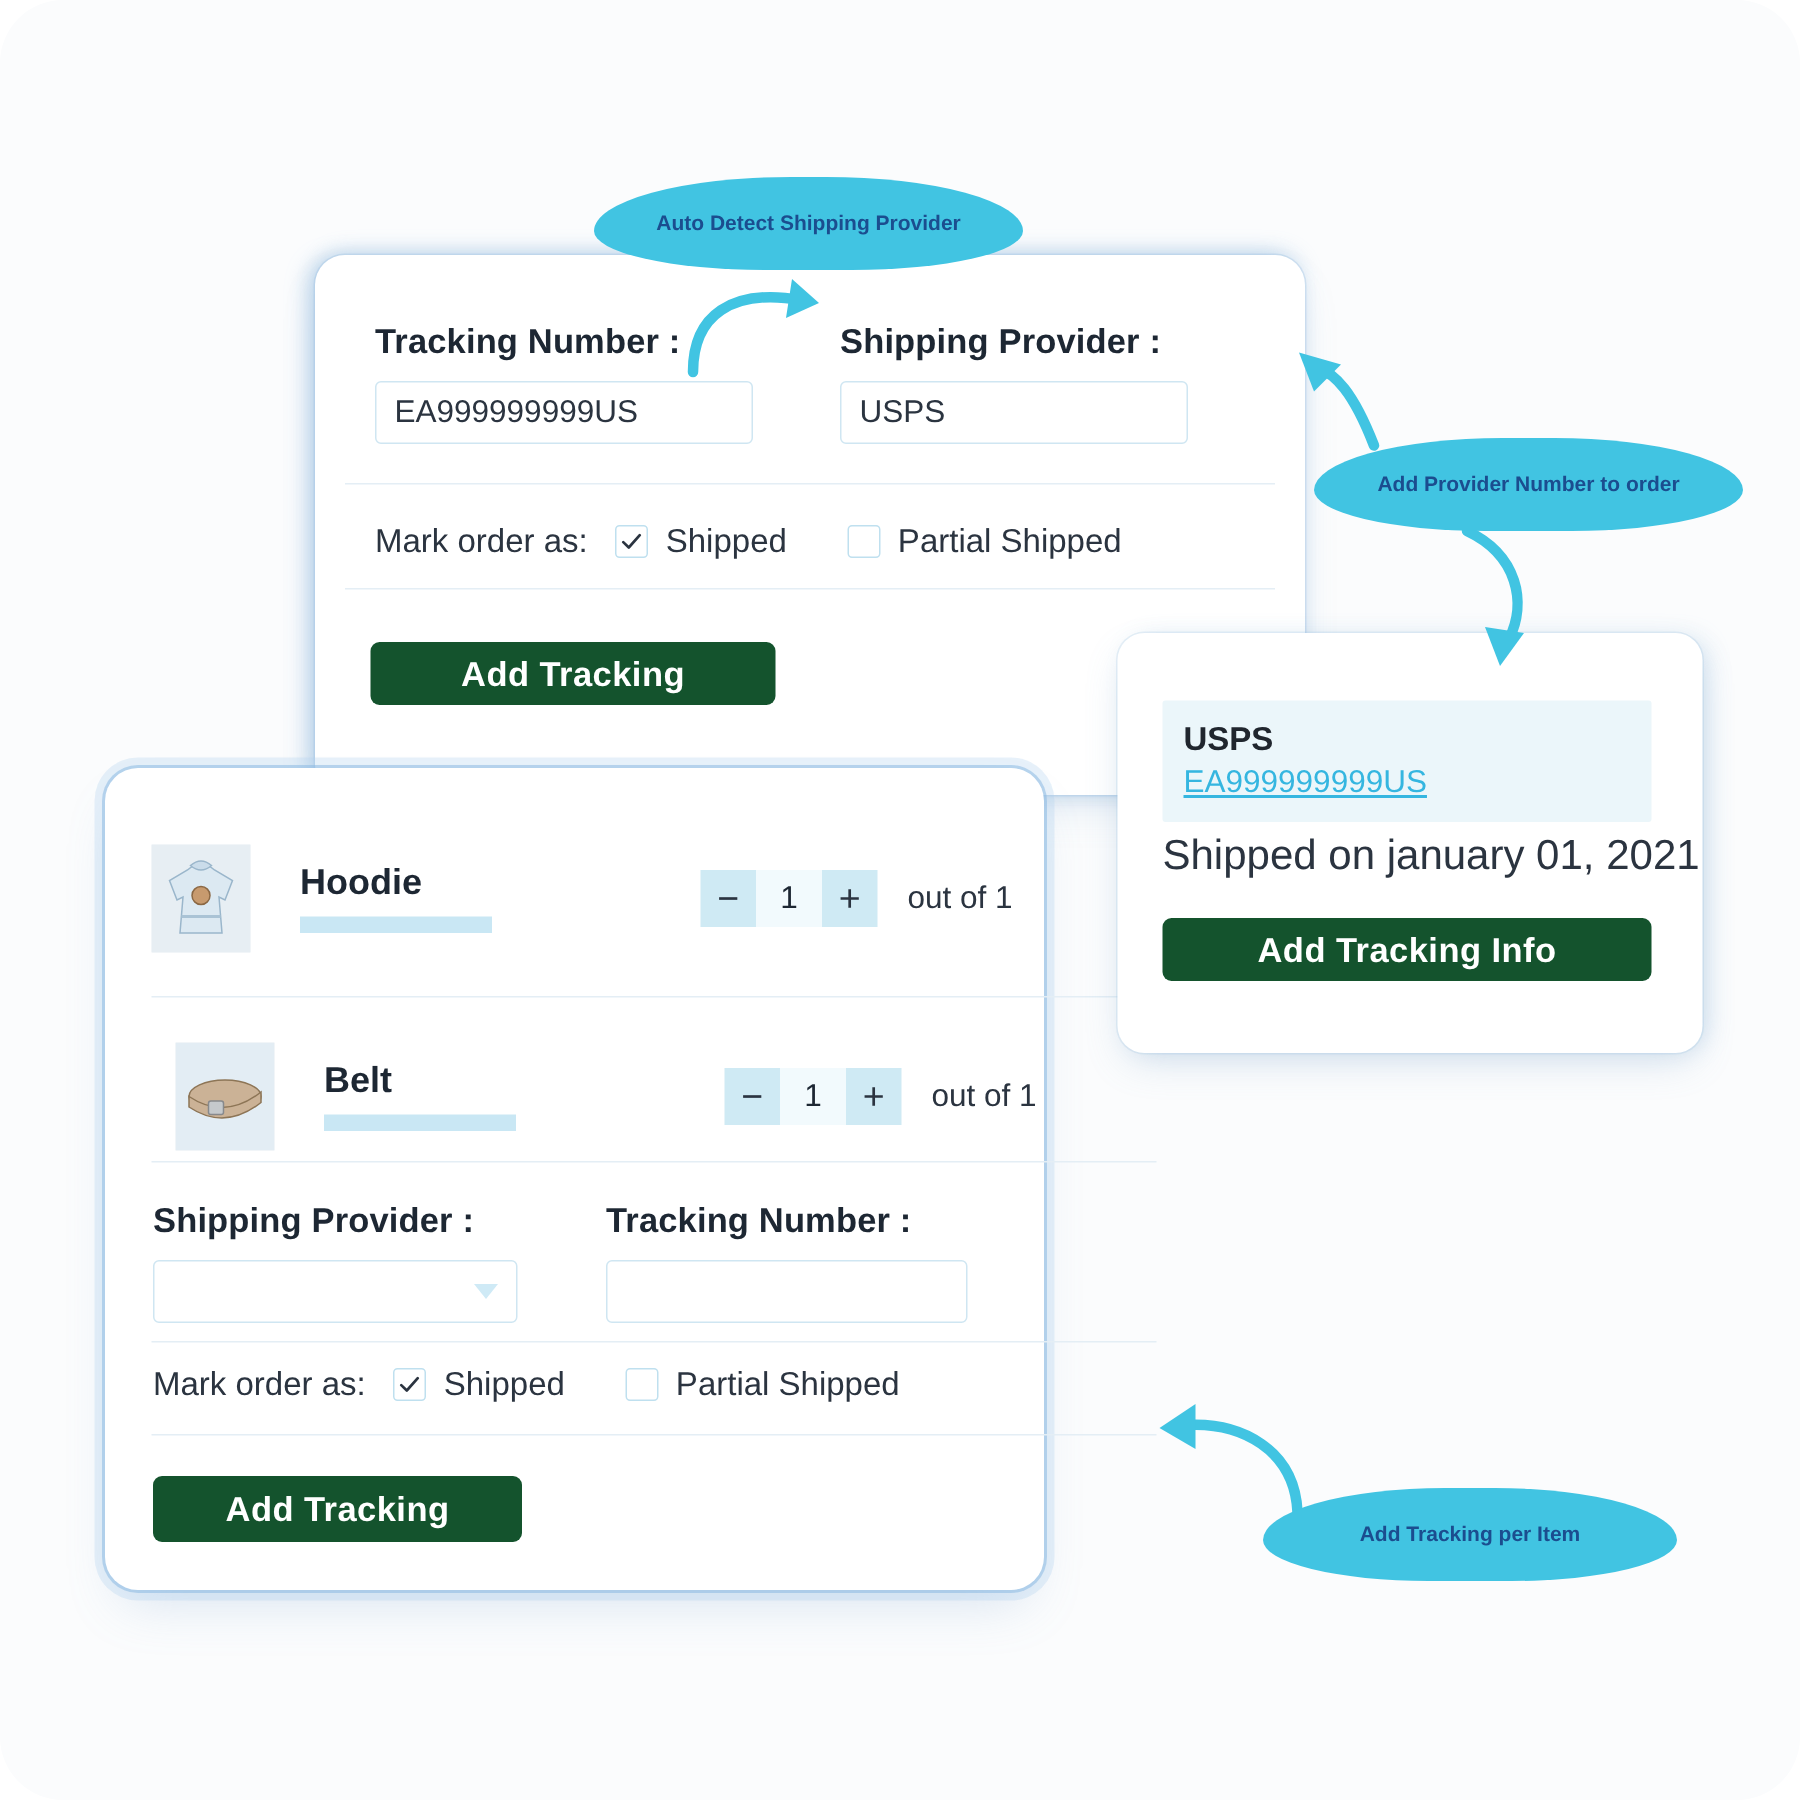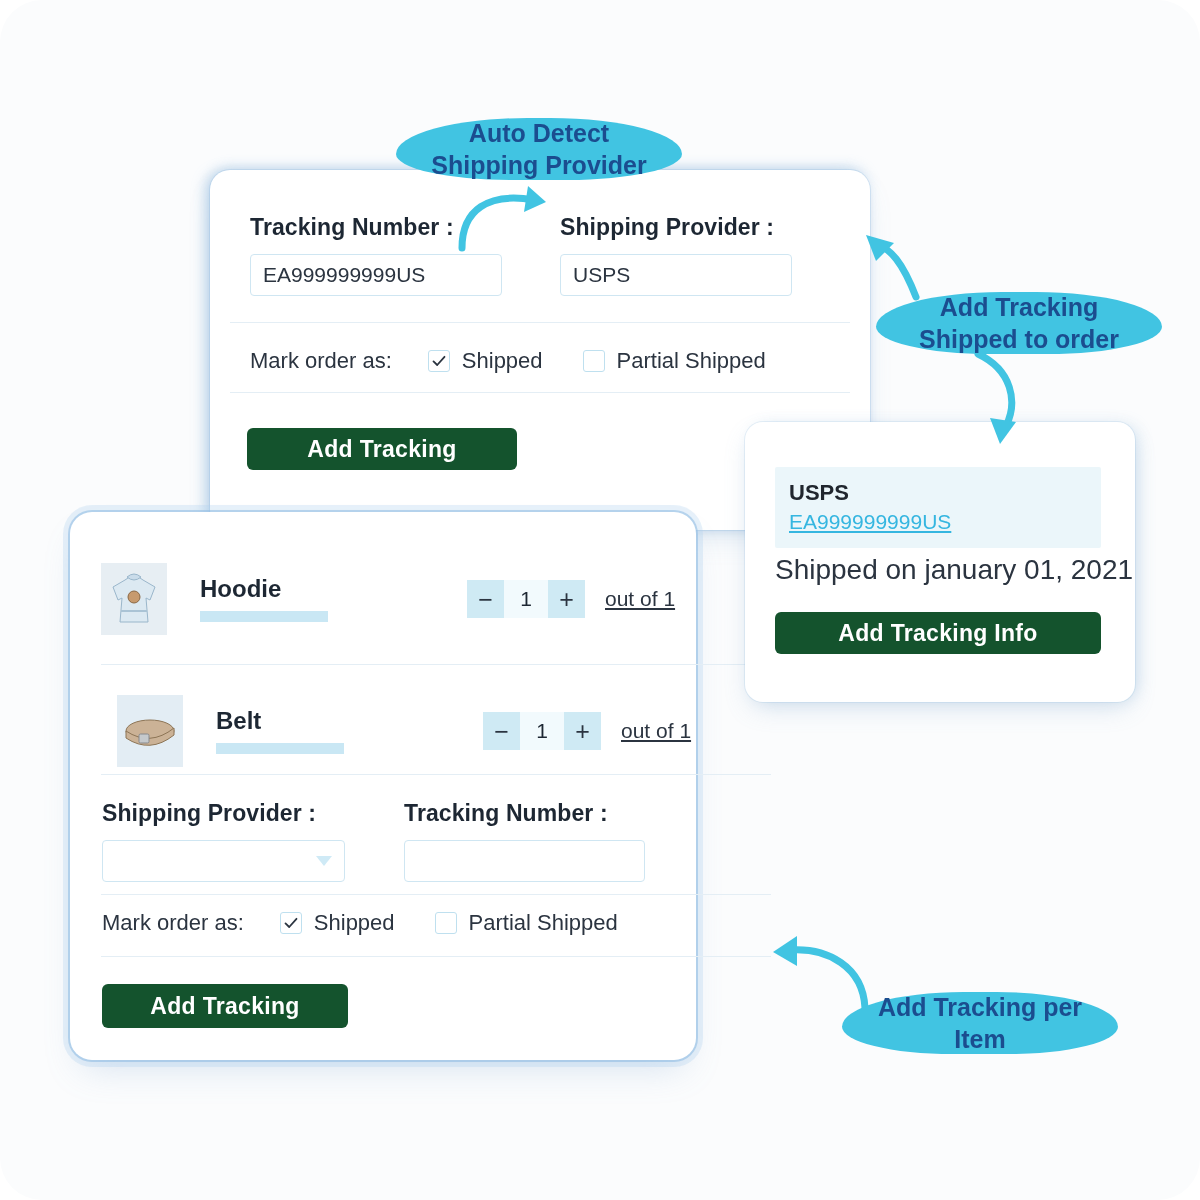--- a/index.html
+++ b/index.html
@@ -83,21 +83,21 @@
     width: 100%;
   }
 
   .markrow {
     display: flex;
     align-items: center;
     gap: 12px;
     font-size: 22px;
     color: #2b3440;
   }
-  .markrow .mlabel { margin-right: 24px; }
+  .markrow .mlabel { margin-right: 6px; }
 
   .chk {
     width: 22px; height: 22px;
     border: 1px solid #bfe0ef;
     border-radius: 3px;
     background: #fff;
     display: inline-flex;
     align-items: center;
     justify-content: center;
     flex: none;
@@ -218,21 +218,20 @@
     width: 44px;
     background: #f2fafd;
     display: flex; align-items: center; justify-content: center;
     font-size: 21px; color: #1d2733;
   }
   .step-out {
     margin-left: 20px;
     font-size: 21px;
     color: #2b3440;
     white-space: nowrap;
-    text-decoration: underline;
   }
 
   .items-div-1 { position: absolute; left: 31px; top: 152px; width: 670px; }
   .items-div-2 { position: absolute; left: 31px; top: 262px; width: 670px; }
 
   .ic-labels { position: absolute; left: 32px; top: 288px; width: 600px; display: flex; }
   .ic-lab1 { width: 302px; }
   .ic-fields { position: absolute; left: 32px; top: 328px; display: flex; }
   .ic-sel { width: 243px; position: relative; }
   .ic-tn { width: 241px; margin-left: 59px; }
@@ -250,21 +249,21 @@
   .ic-mark { position: absolute; left: 32px; top: 398px; }
   .items-div-4 { position: absolute; left: 31px; top: 444px; width: 670px; }
   .ic-btn { position: absolute; left: 32px; top: 472px; width: 246px; height: 44px; }
 
   
   .callout {
     position: absolute;
     background: #41c4e2;
     color: #1b4d8f;
     font-weight: bold;
-    font-size: 25px;
+    font-size: 14px;
     line-height: 1.28;
     text-align: center;
     display: flex;
     align-items: center;
     justify-content: center;
     padding: 10px 16px;
     z-index: 9;
   }
   .co-1 {
     left: 396px; top: 118px;
@@ -420,21 +419,21 @@
 
     <button class="btn-primary ic-btn">Add Tracking</button>
   </div>
 
   <div class="callout co-1">Auto Detect Shipping Provider</div>
   <svg class="arrow-svg" style="left:440px; top:170px;" width="130" height="80">
     <path d="M22 78 C22 40 48 22 94 30"></path>
     <polygon points="88,16 106,32 84,42"></polygon>
   </svg>
 
-  <div class="callout co-2">Add Tracking Shipped to order</div>
+  <div class="callout co-2">Add Provider Number to order</div>
   <svg class="arrow-svg" style="left:860px; top:225px;" width="180" height="220">
     <path d="M56 72 C42 36 30 24 18 20"></path>
     <polygon points="6,10 34,18 16,36"></polygon>
   </svg>
   <svg class="arrow-svg" style="left:960px; top:348px;" width="120" height="110">
     <path d="M18 6 C52 22 58 54 46 78"></path>
     <polygon points="56,74 40,96 30,70"></polygon>
   </svg>
 
   <div class="callout co-3">Add Tracking per Item</div>

